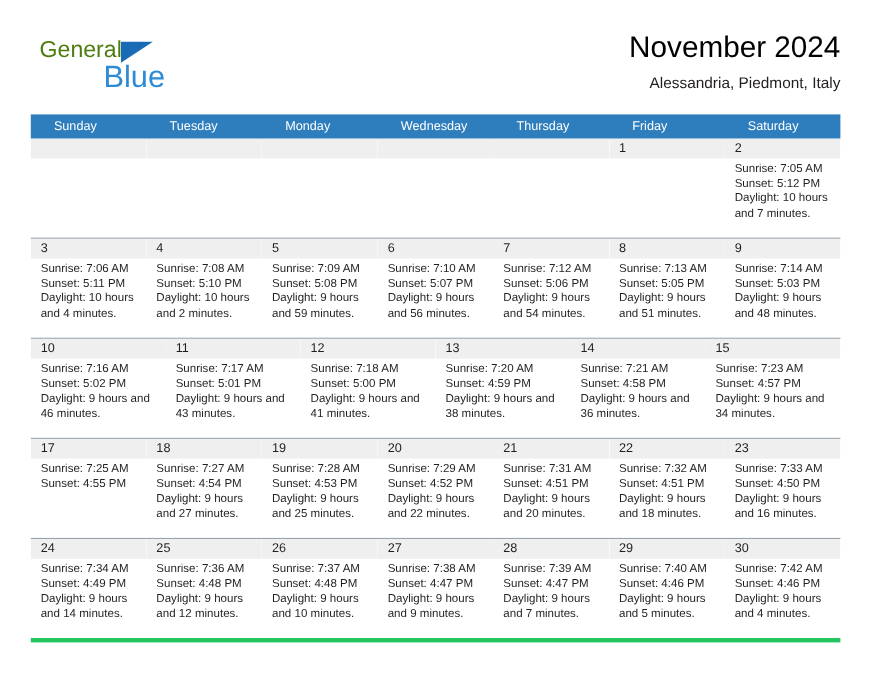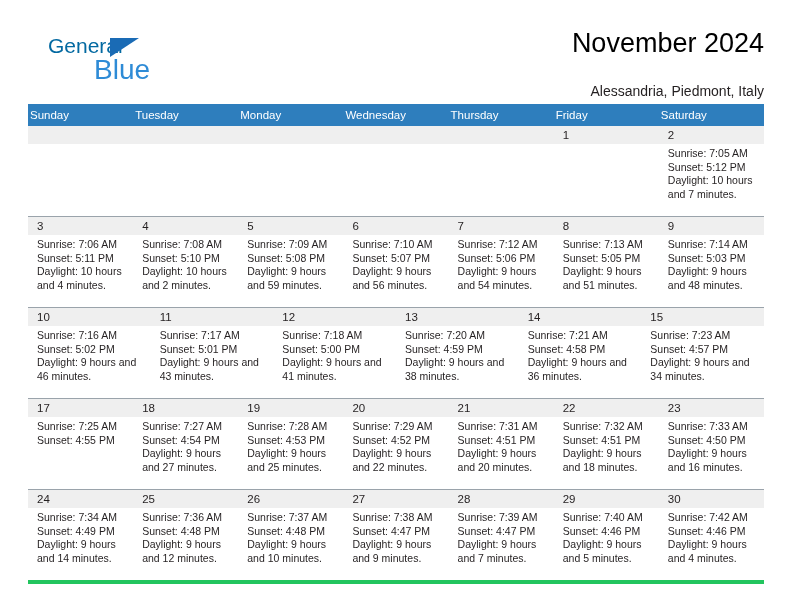--- a/index.html
+++ b/index.html
@@ -31,25 +31,25 @@
   }
   .logo {
     position: absolute;
     left: 4px;
     top: 8px;
     width: 200px;
     height: 58px;
   }
   .logo-general {
     position: absolute;
-    left: 16px;
+    left: 4px;
     top: 0;
     font-size: 21px;
     letter-spacing: 0px;
-    color: #0369a1;
+    color: #4d7c0f;
     font-family: "Liberation Sans", sans-serif;
   }
   .logo-triangle {
     position: absolute;
     left: 78px;
     top: 4px;
     width: 0;
     height: 0;
     border-left: 29px solid #1a6bb5;
     border-bottom: 19px solid transparent;
@@ -72,42 +72,42 @@
     font-size: 27px;
     color: #000000;
     line-height: 34px;
     white-space: nowrap;
     text-align: center;
   }
   .cal-subtitle {
     font-size: 14px;
     color: #231f20;
     line-height: 22px;
-    margin-top: 20px;
+    margin-top: 4px;
     white-space: nowrap;
   }
 
   
   .calendar {
     position: absolute;
     left: 28px;
     top: 104px;
     width: 736px;
   }
   .weekdays {
     display: flex;
     background: #2e7ebd;
     height: 22px;
   }
   .weekday {
     flex: 1 1 0;
     color: #ffffff;
     font-size: 11.5px;
     line-height: 22px;
-    padding-left: 2px;
+    padding-left: 21px;
     box-sizing: border-box;
     white-space: nowrap;
   }
   .week {
     display: flex;
     border-top: 1px solid #9aa3ab;
     height: 90px;
   }
   .week.last {
     border-bottom: 4px solid #22c55e;

